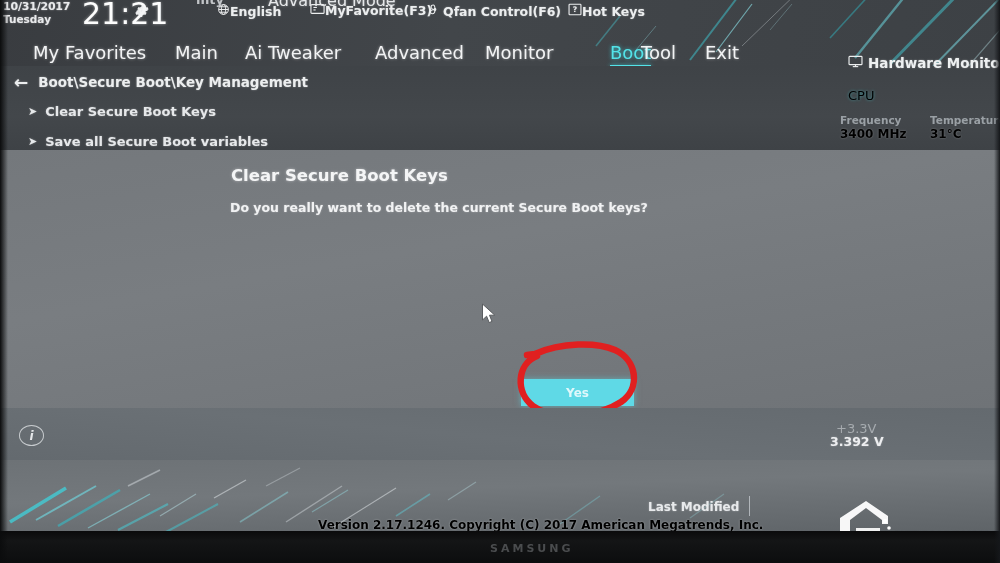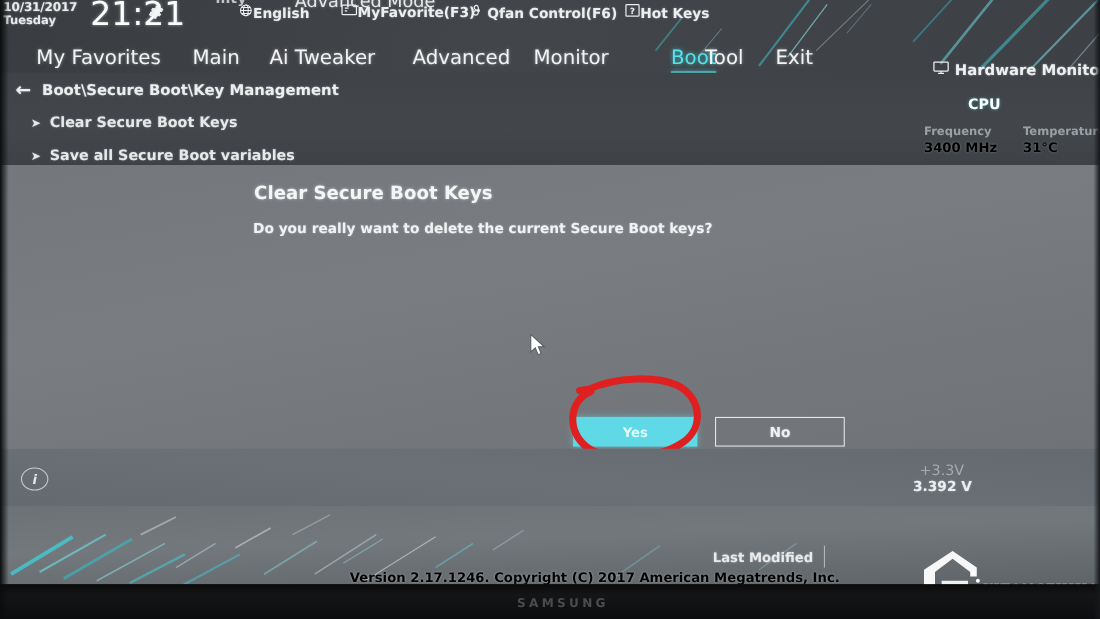--- a/index.html
+++ b/index.html
@@ -85,22 +85,22 @@
   #back-arrow { font-size: 17px; line-height: 13px; color: #eceeef; }
 
   .menurow { position: absolute; left: 28px; display: flex; align-items: center; gap: 8px;
              color: #e6e8ea; font-size: 13px; font-weight: bold;
              text-shadow: 0 0 2px rgba(255,255,255,.35); }
   .menurow .bullet { color: #e6e8ea; font-size: 11px; }
   #menu-clear { top: 104px; }
   #menu-save  { top: 134px; }
 
   
-  #cpu-label { position: absolute; left: 880px; top: 88px; color: #ffffff; font-size: 13px;
-               font-weight: bold; text-shadow: 0 0 3px rgba(70,215,222,.6); }
+  #cpu-label { position: absolute; left: 848px; top: 88px; color: #000000; font-size: 13px;
+               font-weight: normal; text-shadow: 0 0 3px rgba(70,215,222,.6); }
   .hw-field { position: absolute; }
   .hw-key { color: #9aa0a5; font-size: 10.5px; font-weight: bold; line-height: 14px; }
   .hw-val { color: #000000; font-size: 12px; font-weight: bold; line-height: 15px;
             text-shadow: 0 0 2px rgba(255,255,255,.35); }
   #hw-freq { left: 840px; top: 113px; }
   #hw-temp { left: 930px; top: 113px; }
   #hw-bclk { left: 840px; top: 153px; }
   #hw-cv   { left: 925px; top: 153px; }
 
   
@@ -170,21 +170,21 @@
   #wm-en { position: absolute; left: 58px; top: 28px; color: #f2f2f2; font-size: 11.5px;
            font-weight: bold; letter-spacing: 0.6px;
            font-family: "DejaVu Serif", serif;
            text-shadow: 1px 1px 2px rgba(0,0,0,.7); }
 
   
   #bezel {
     position: absolute; left: 0; top: 531px; width: 1000px; height: 32px;
     background: linear-gradient(180deg,#0a0a0b 0%,#141516 30%,#0c0d0e 100%);
   }
-  #bezel-brand { position: absolute; left: 470px; top: 542px; color: #4a4c4e; font-size: 11px;
+  #bezel-brand { position: absolute; left: 490px; top: 542px; color: #4a4c4e; font-size: 11px;
                  font-weight: bold; letter-spacing: 3px; }
   
   #edge-left  { position: absolute; left: 0; top: 0; width: 8px; height: 563px;
                 background: linear-gradient(90deg,#0b0c0d 0%,rgba(11,12,13,0) 100%); }
   #edge-right { position: absolute; right: 0; top: 0; width: 6px; height: 563px;
                 background: linear-gradient(270deg,#15171a 0%,rgba(21,23,26,0) 100%); }
 </style>
 </head>
 <body>
 
@@ -326,21 +326,20 @@
   <div class="hw-field" id="hw-cv">
     <div class="hw-key">Core Voltage</div>
   </div>
 
   <div id="content"></div>
 
   <div id="dlg-title">Clear Secure Boot Keys</div>
   <div id="btn-yes">Yes</div>
 
   <div id="dlg-msg">Do you really want to delete the current Secure Boot keys?</div>
-  <div id="btn-no">No</div>
 
   <svg id="annotation" width="145" height="85">
     <path d="M32 18 C12 26, 10 54, 28 68 C48 83, 92 80, 116 64 C136 50, 132 22, 110 12
              C92 4, 56 4, 30 16 L22 17" fill="none" stroke="#e02020" stroke-width="6.5" stroke-linecap="round"></path>
   </svg>
 
   <svg id="cursor" width="16" height="22" viewBox="0 0 16 22">
     <path d="M1.5 1 L1.5 17 L5.6 13.2 L8.2 19.6 L11 18.4 L8.5 12.2 L13.8 12.2 Z" fill="#ffffff" stroke="#5a5d60" stroke-width="1"></path>
   </svg>
 

